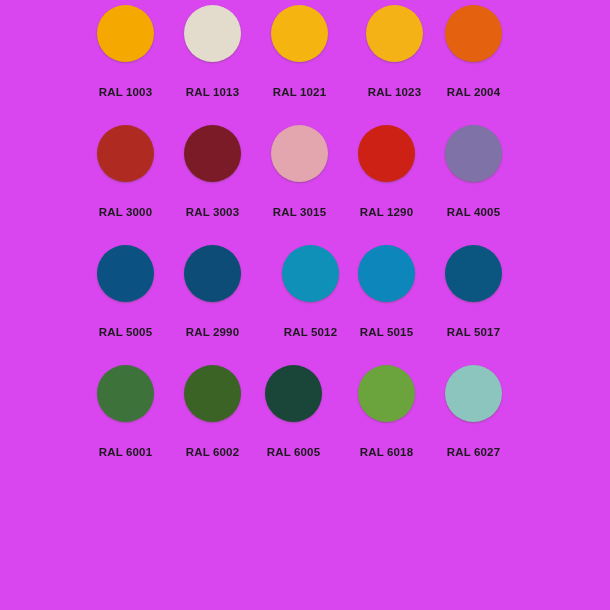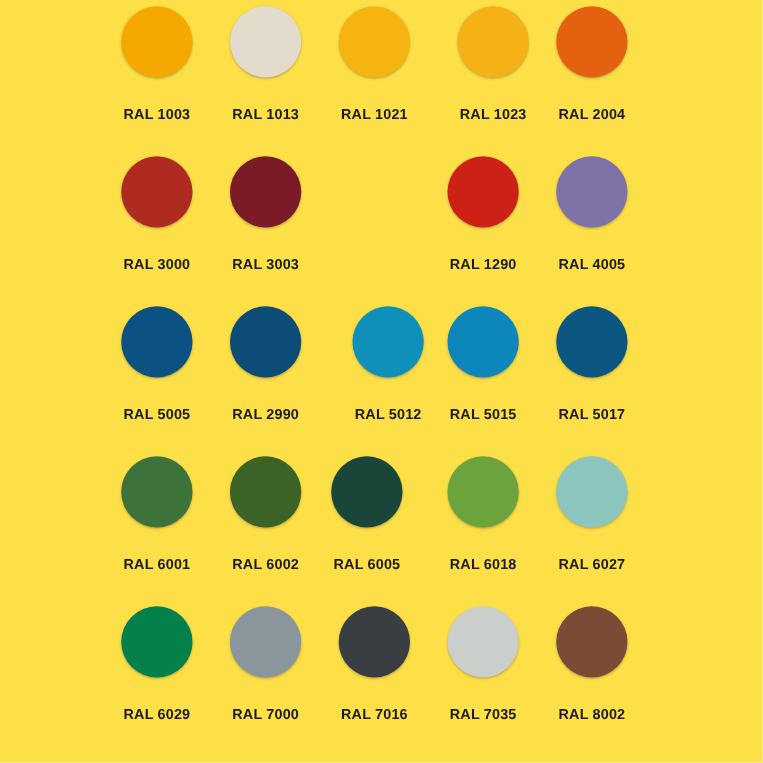--- a/index.html
+++ b/index.html
@@ -12,21 +12,21 @@
     width: 610px;
     height: 610px;
     overflow: hidden;
     font-family: "Liberation Sans", sans-serif;
     -webkit-font-smoothing: antialiased;
   }
   #swatch-chart {
     position: relative;
     width: 610px;
     height: 610px;
-    background: #fde047;
+    background: #d946ef;
   }
   .swatch-grid {
     position: absolute;
     left: 0;
     top: 0;
     width: 610px;
     height: 610px;
   }
   .swatch-row {
     position: absolute;
@@ -94,20 +94,24 @@
 
     <div class="swatch-row" style="top:120px;">
       <div class="swatch-cell" style="left:87px;">
         <div class="swatch-disc" style="background: rgb(175, 43, 34);"></div>
         <div class="swatch-label">RAL 3000</div>
       </div>
       <div class="swatch-cell" style="left:174px;">
         <div class="swatch-disc" style="background: rgb(124, 27, 40);"></div>
         <div class="swatch-label">RAL 3003</div>
       </div>
+      <div class="swatch-cell" style="left:261px;">
+        <div class="swatch-disc" style="background: rgb(227, 166, 174);"></div>
+        <div class="swatch-label">RAL 3015</div>
+      </div>
       <div class="swatch-cell" style="left:348px;">
         <div class="swatch-disc" style="background: rgb(204, 33, 20);"></div>
         <div class="swatch-label">RAL 1290</div>
       </div>
       <div class="swatch-cell" style="left:435px;">
         <div class="swatch-disc" style="background: rgb(126, 114, 166);"></div>
         <div class="swatch-label">RAL 4005</div>
       </div>
     </div>
 
@@ -150,37 +154,15 @@
       <div class="swatch-cell" style="left:348px;">
         <div class="swatch-disc" style="background: rgb(107, 163, 60);"></div>
         <div class="swatch-label">RAL 6018</div>
       </div>
       <div class="swatch-cell" style="left:435px;">
         <div class="swatch-disc" style="background: rgb(140, 196, 190);"></div>
         <div class="swatch-label">RAL 6027</div>
       </div>
     </div>
 
-    <div class="swatch-row" style="top:480px;">
-      <div class="swatch-cell" style="left:87px;">
-        <div class="swatch-disc" style="background: rgb(4, 128, 74);"></div>
-        <div class="swatch-label">RAL 6029</div>
-      </div>
-      <div class="swatch-cell" style="left:174px;">
-        <div class="swatch-disc" style="background: rgb(138, 150, 156);"></div>
-        <div class="swatch-label">RAL 7000</div>
-      </div>
-      <div class="swatch-cell" style="left:261px;">
-        <div class="swatch-disc" style="background: rgb(56, 62, 66);"></div>
-        <div class="swatch-label">RAL 7016</div>
-      </div>
-      <div class="swatch-cell" style="left:348px;">
-        <div class="swatch-disc" style="background: rgb(203, 207, 204);"></div>
-        <div class="swatch-label">RAL 7035</div>
-      </div>
-      <div class="swatch-cell" style="left:435px;">
-        <div class="swatch-disc" style="background: rgb(122, 75, 53);"></div>
-        <div class="swatch-label">RAL 8002</div>
-      </div>
-    </div>
 
   </div>
 </div>
 
 </body></html>

